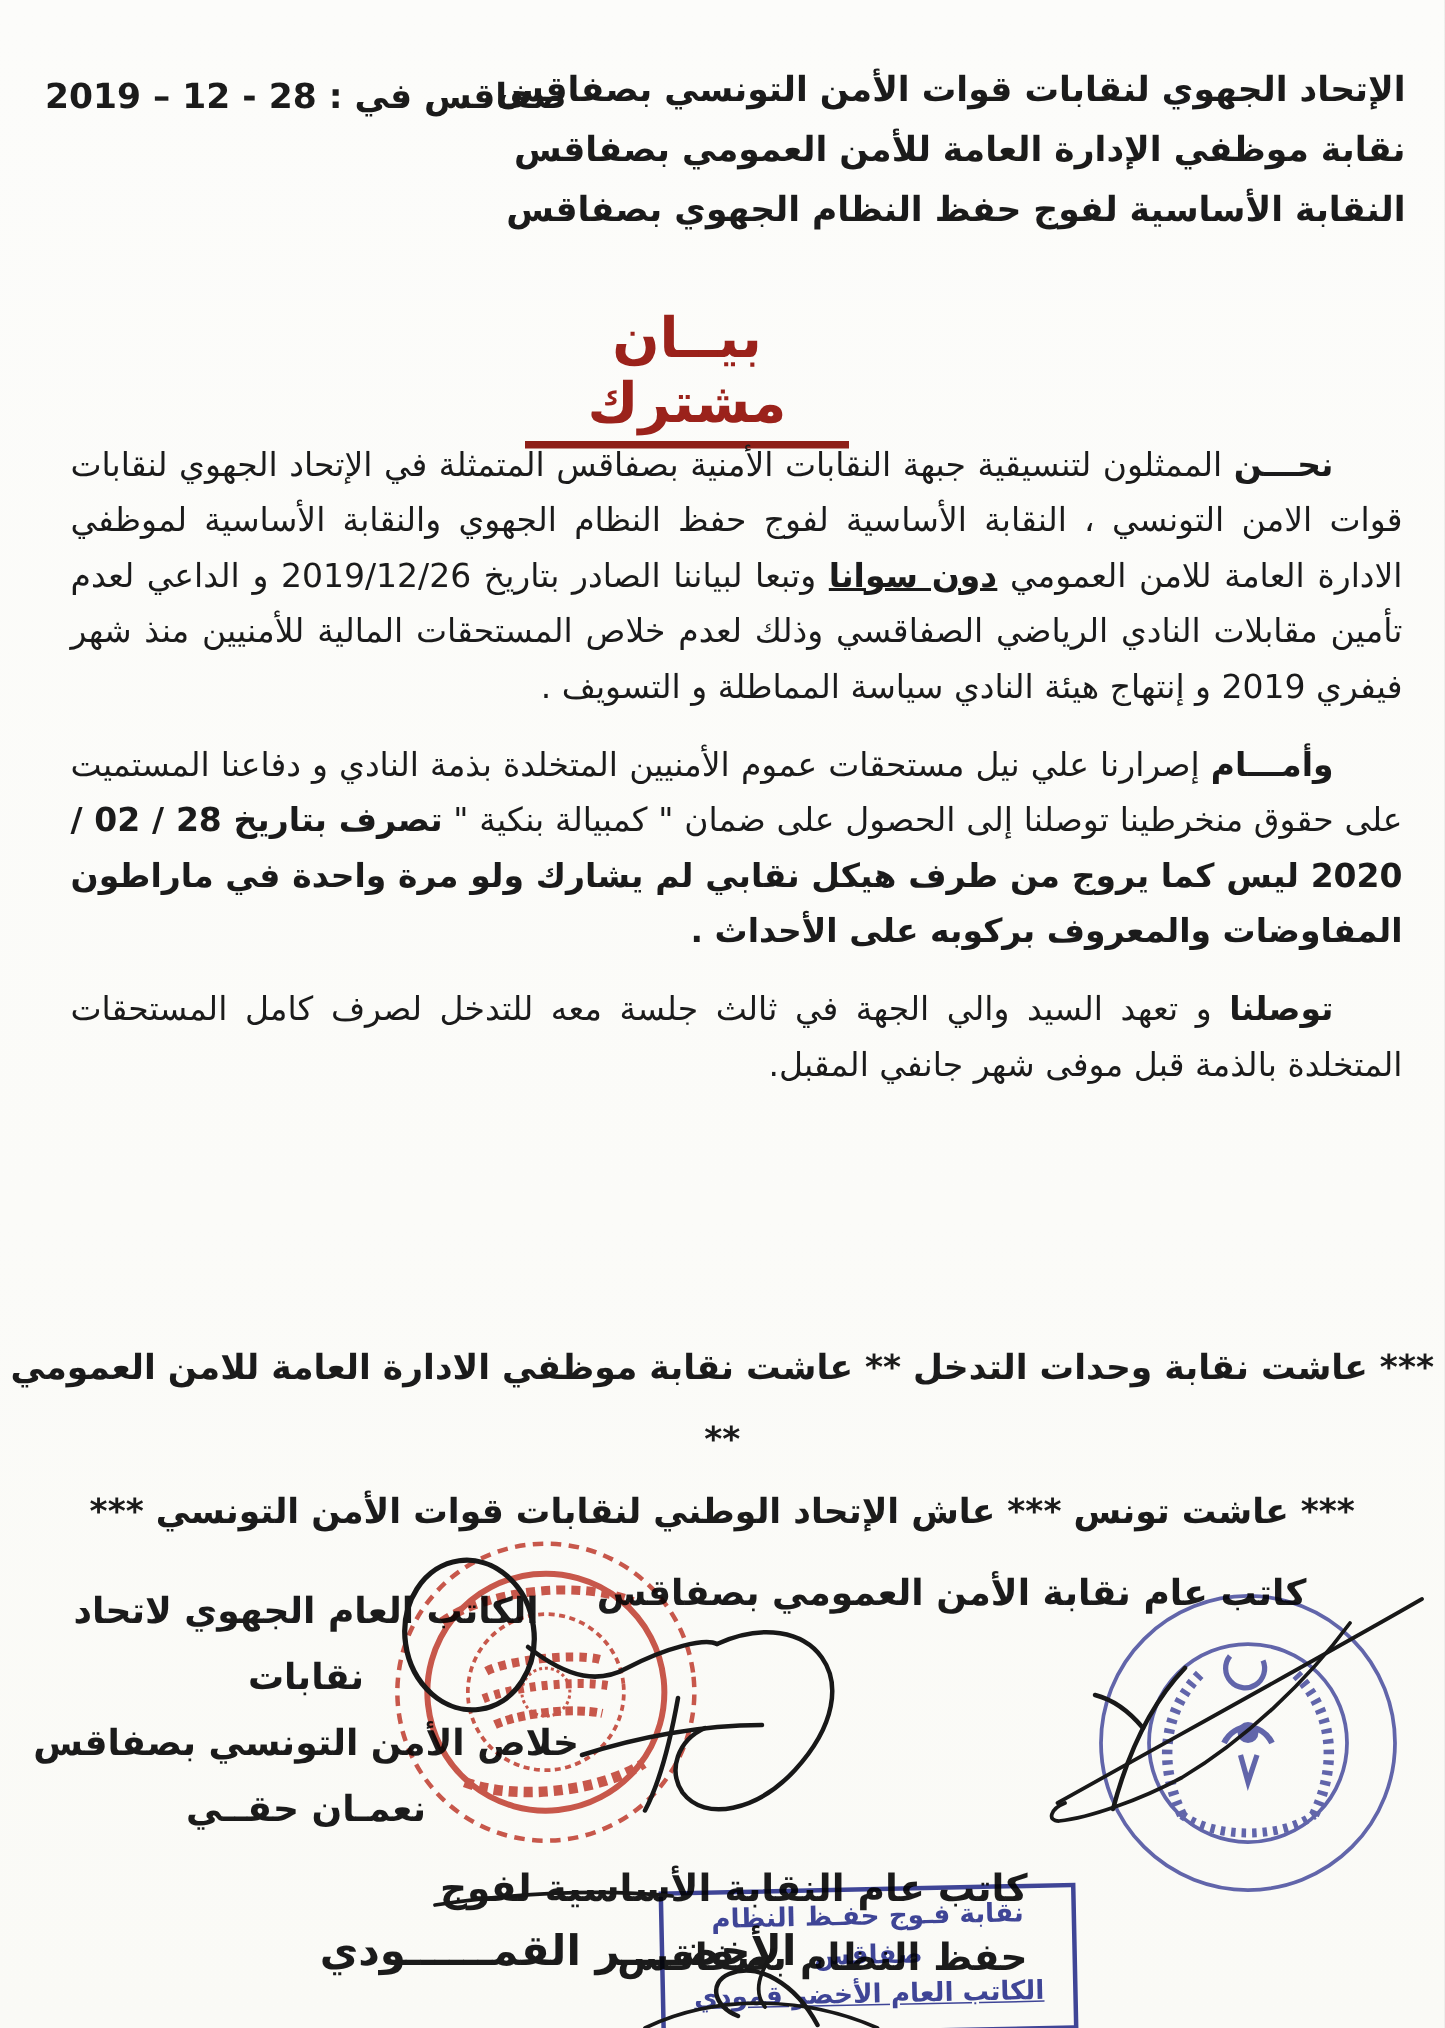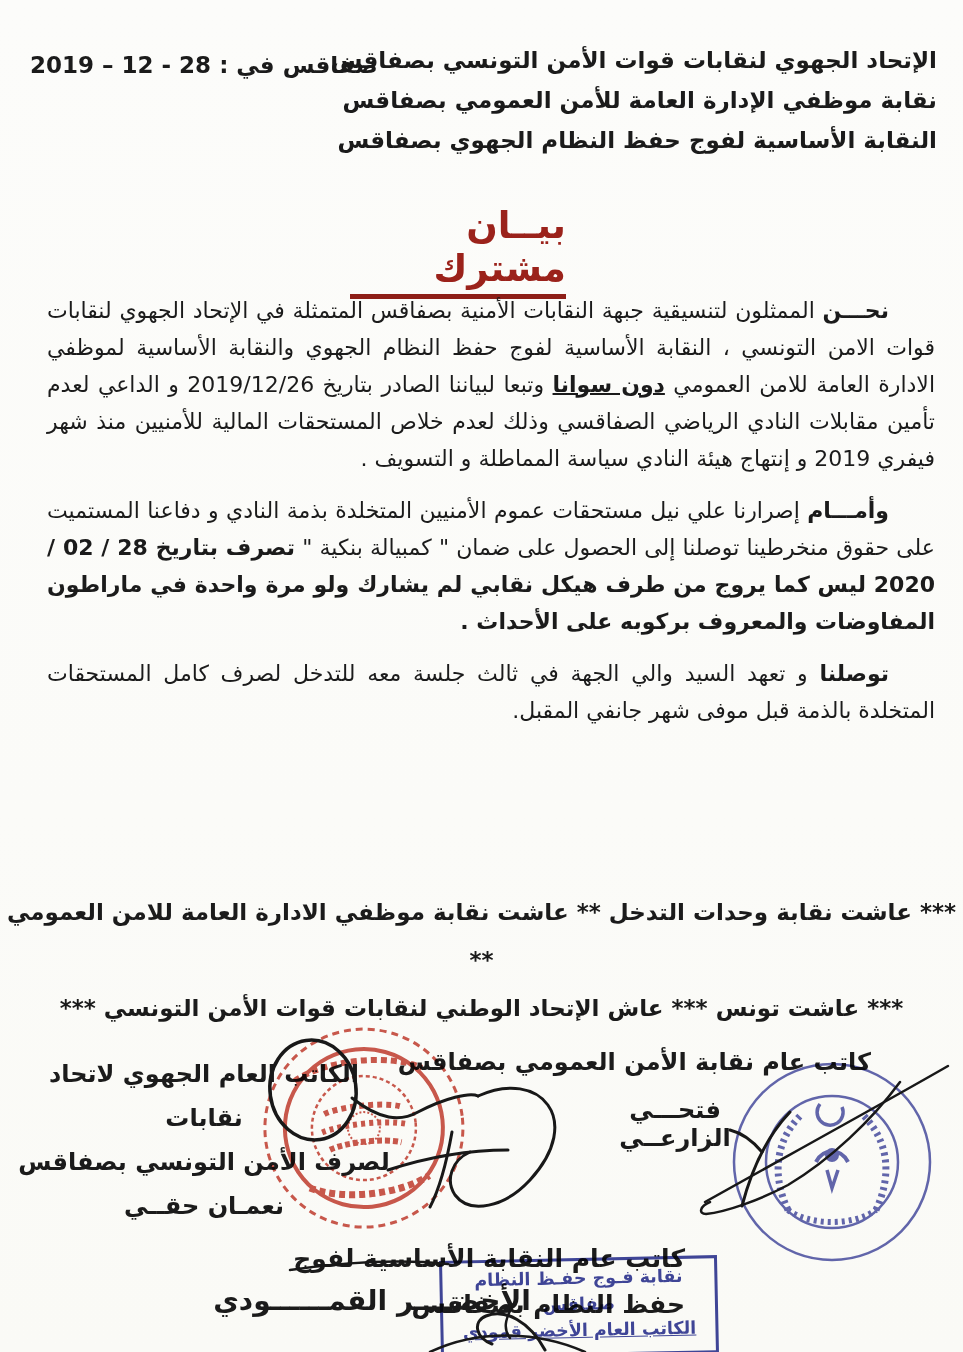--- a/index.html
+++ b/index.html
@@ -6,21 +6,21 @@
   .page{
     position:relative;width:963px;height:1352px;margin:0 auto;
     background:linear-gradient(180deg,#fcfcfa 0%,#fbfbf8 60%,#fafaf6 100%);
     font-family:"DejaVu Sans",sans-serif;color:#1b1b1b;overflow:hidden;direction:rtl;
   }
   
   .org-block{position:absolute;top:40px;right:26px;text-align:right;font-weight:bold;
     font-size:23px;line-height:40px;letter-spacing:0;}
   .date-line{position:absolute;top:52px;left:30px;font-weight:bold;font-size:23px;direction:rtl;}
   
-  .doc-title{position:absolute;top:204px;left:350px;width:216px;
+  .doc-title{position:absolute;top:204px;left:350px;width:216px;text-align:center;
     font-size:37px;font-weight:bold;color:#9b221b;padding-bottom:4px;
     border-bottom:5px solid #8e1f18;}
   
   .body-text{position:absolute;top:292px;right:28px;left:30px;font-size:22px;
     line-height:37px;text-align:justify;direction:rtl;margin-left:17px;}
   .body-text p{margin:0 0 15px 0;text-indent:46px;}
   .lead{font-weight:bold;}
   .emph{font-weight:bold;text-decoration:underline;text-decoration-thickness:2px;}
   .boldrun{font-weight:bold;}
   
@@ -66,25 +66,24 @@
     <p><span class="lead">وأمـــام</span><span> إصرارنا علي نيل مستحقات عموم الأمنيين المتخلدة بذمة النادي و دفاعنا المستميت على حقوق منخرطينا توصلنا إلى الحصول على ضمان " كمبيالة بنكية " </span><span class="boldrun">تصرف بتاريخ 28‏ / 02‏ / 2020 ليس كما يروج من طرف هيكل نقابي لم يشارك ولو مرة واحدة في ماراطون المفاوضات والمعروف بركوبه على الأحداث .</span></p>
     <p><span class="lead">توصلنا</span><span> و تعهد السيد والي الجهة في ثالث جلسة معه للتدخل لصرف كامل المستحقات المتخلدة بالذمة قبل موفى شهر جانفي المقبل.</span></p>
   </div>
 
   <div class="slogans">
     <div>*** عاشت نقابة وحدات التدخل ** عاشت نقابة موظفي الادارة العامة للامن العمومي **</div>
     <div>*** عاشت تونس *** عاش الإتحاد الوطني لنقابات قوات الأمن التونسي ***</div>
   </div>
 
   <div class="sig-right-title sig">كاتب عام نقابة الأمن العمومي بصفاقس</div>
-  <div class="sig-right-name sig">فتحـــي الزارعــي</div>
 
   <div class="sig-left-block">
     <div>الكاتب العام الجهوي لاتحاد نقابات</div>
-    <div>لصرف الأمن التونسي بصفاقس</div>
+    <div>خلاص الأمن التونسي بصفاقس</div>
     <div>نعمـان حقــي</div>
   </div>
 
   <div class="sig-mid-block">
     <div>كاتب عام النقابة الأساسية لفوج</div>
     <div>حفظ النظام بصفاقس</div>
   </div>
   <div class="sig-mid-name">الأخضــــر القمــــــودي</div>
 
   <svg class="stamp stamp-red" width="218" height="214" viewBox="0 0 218 214">

